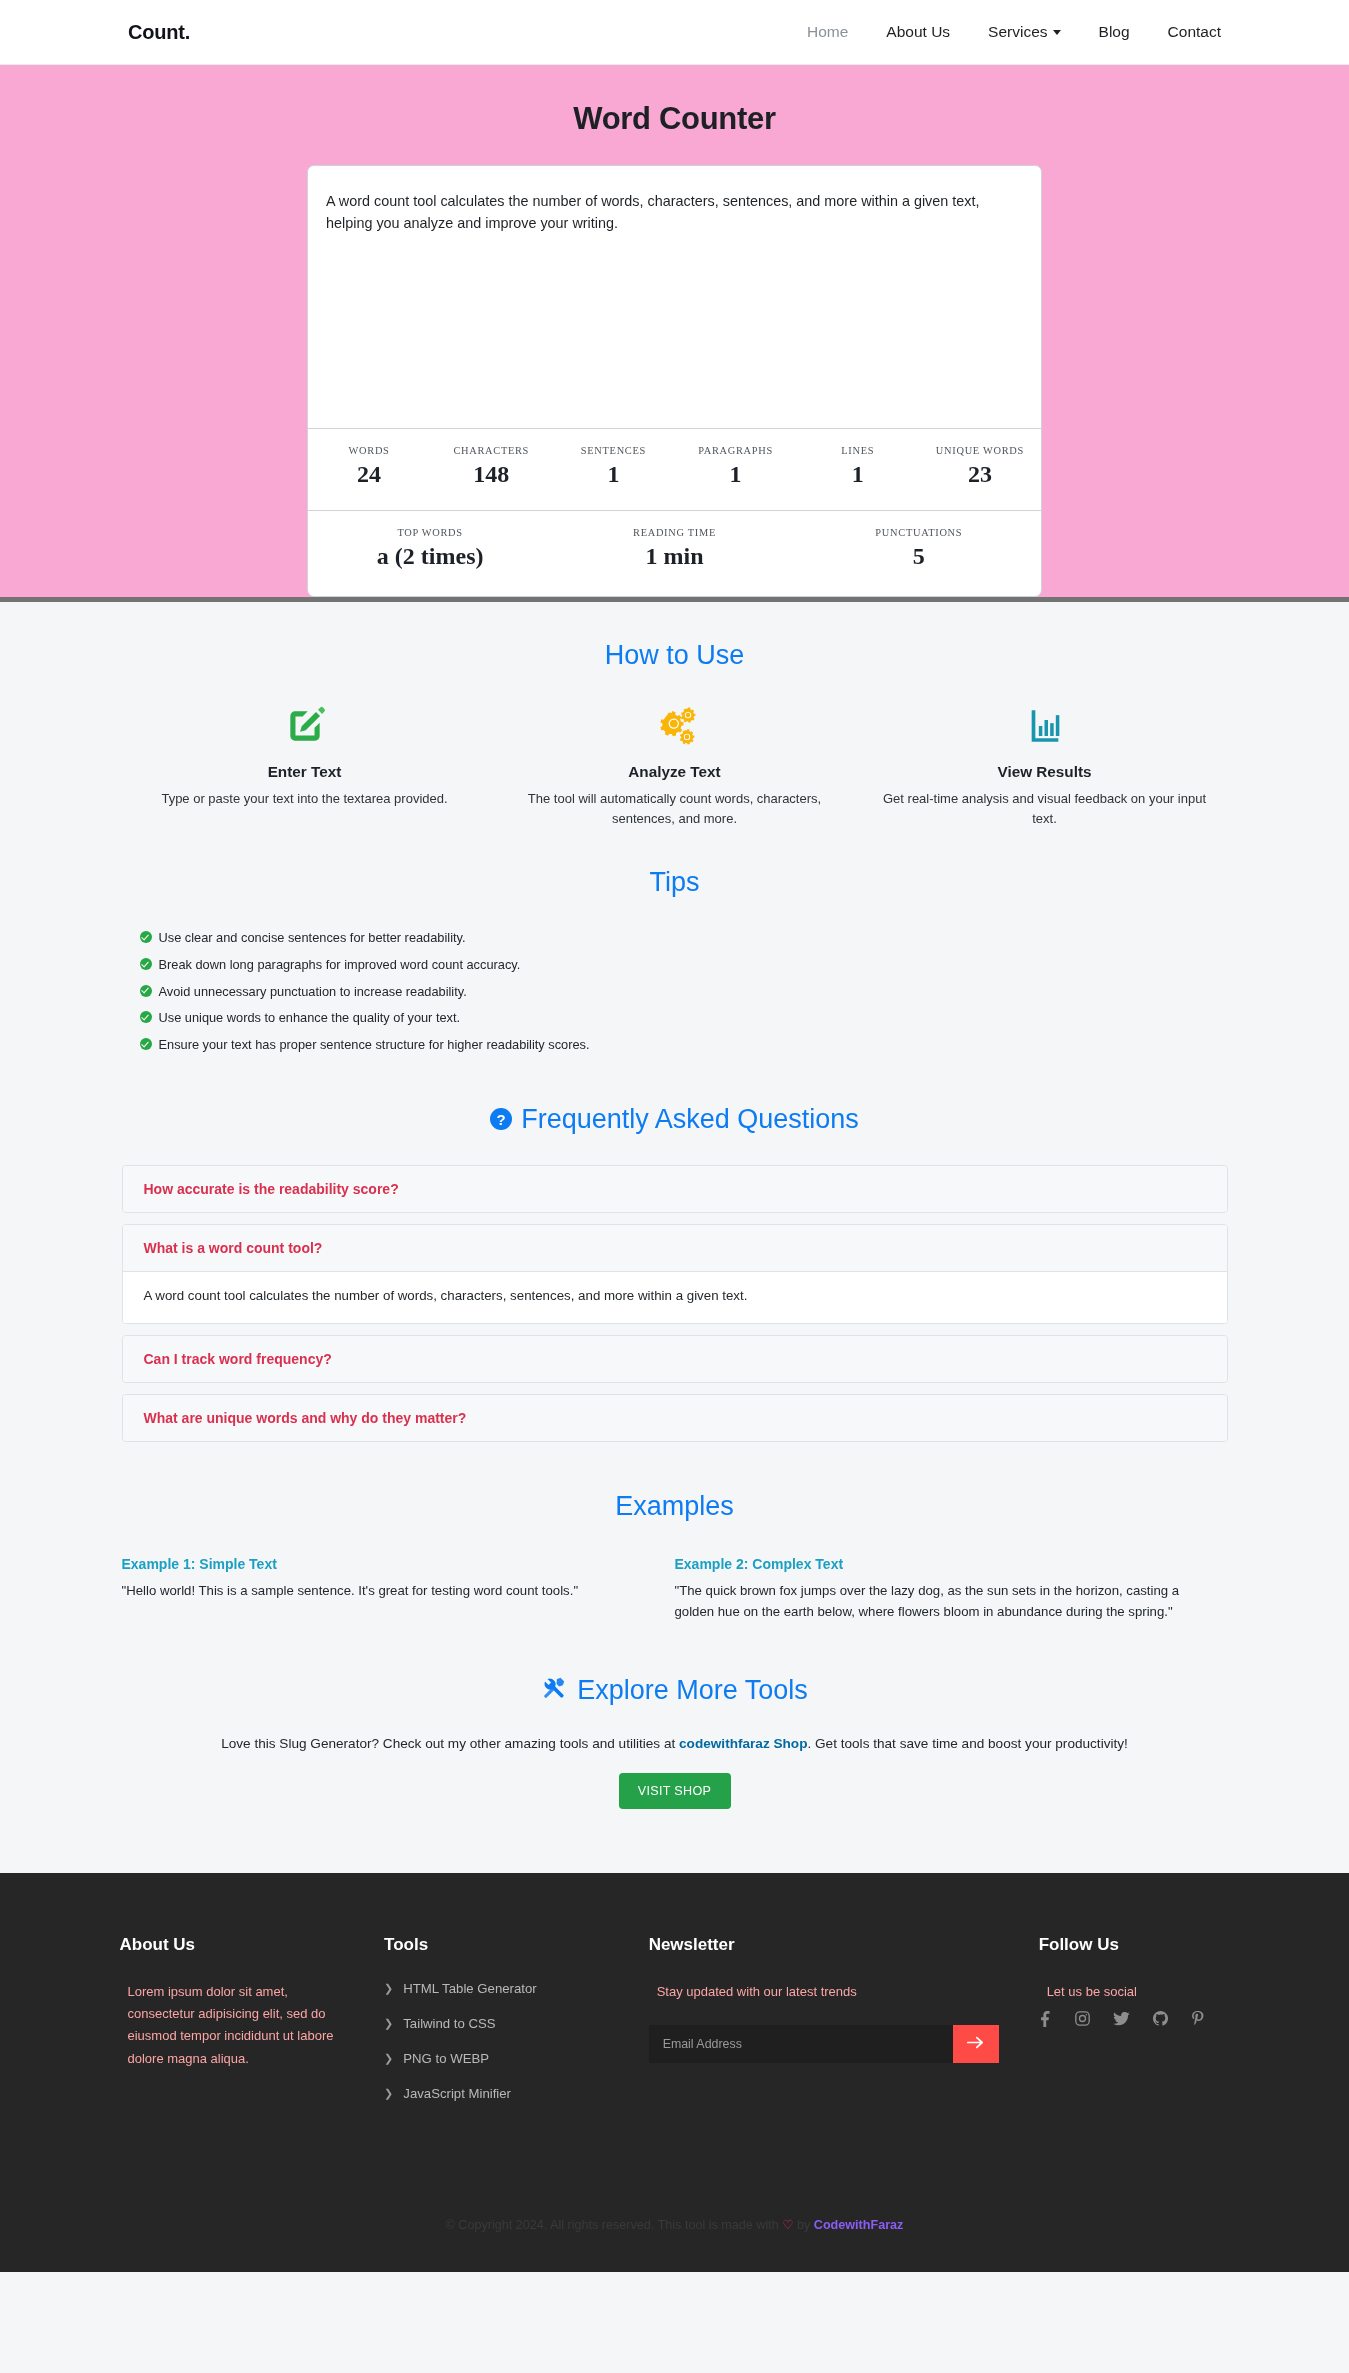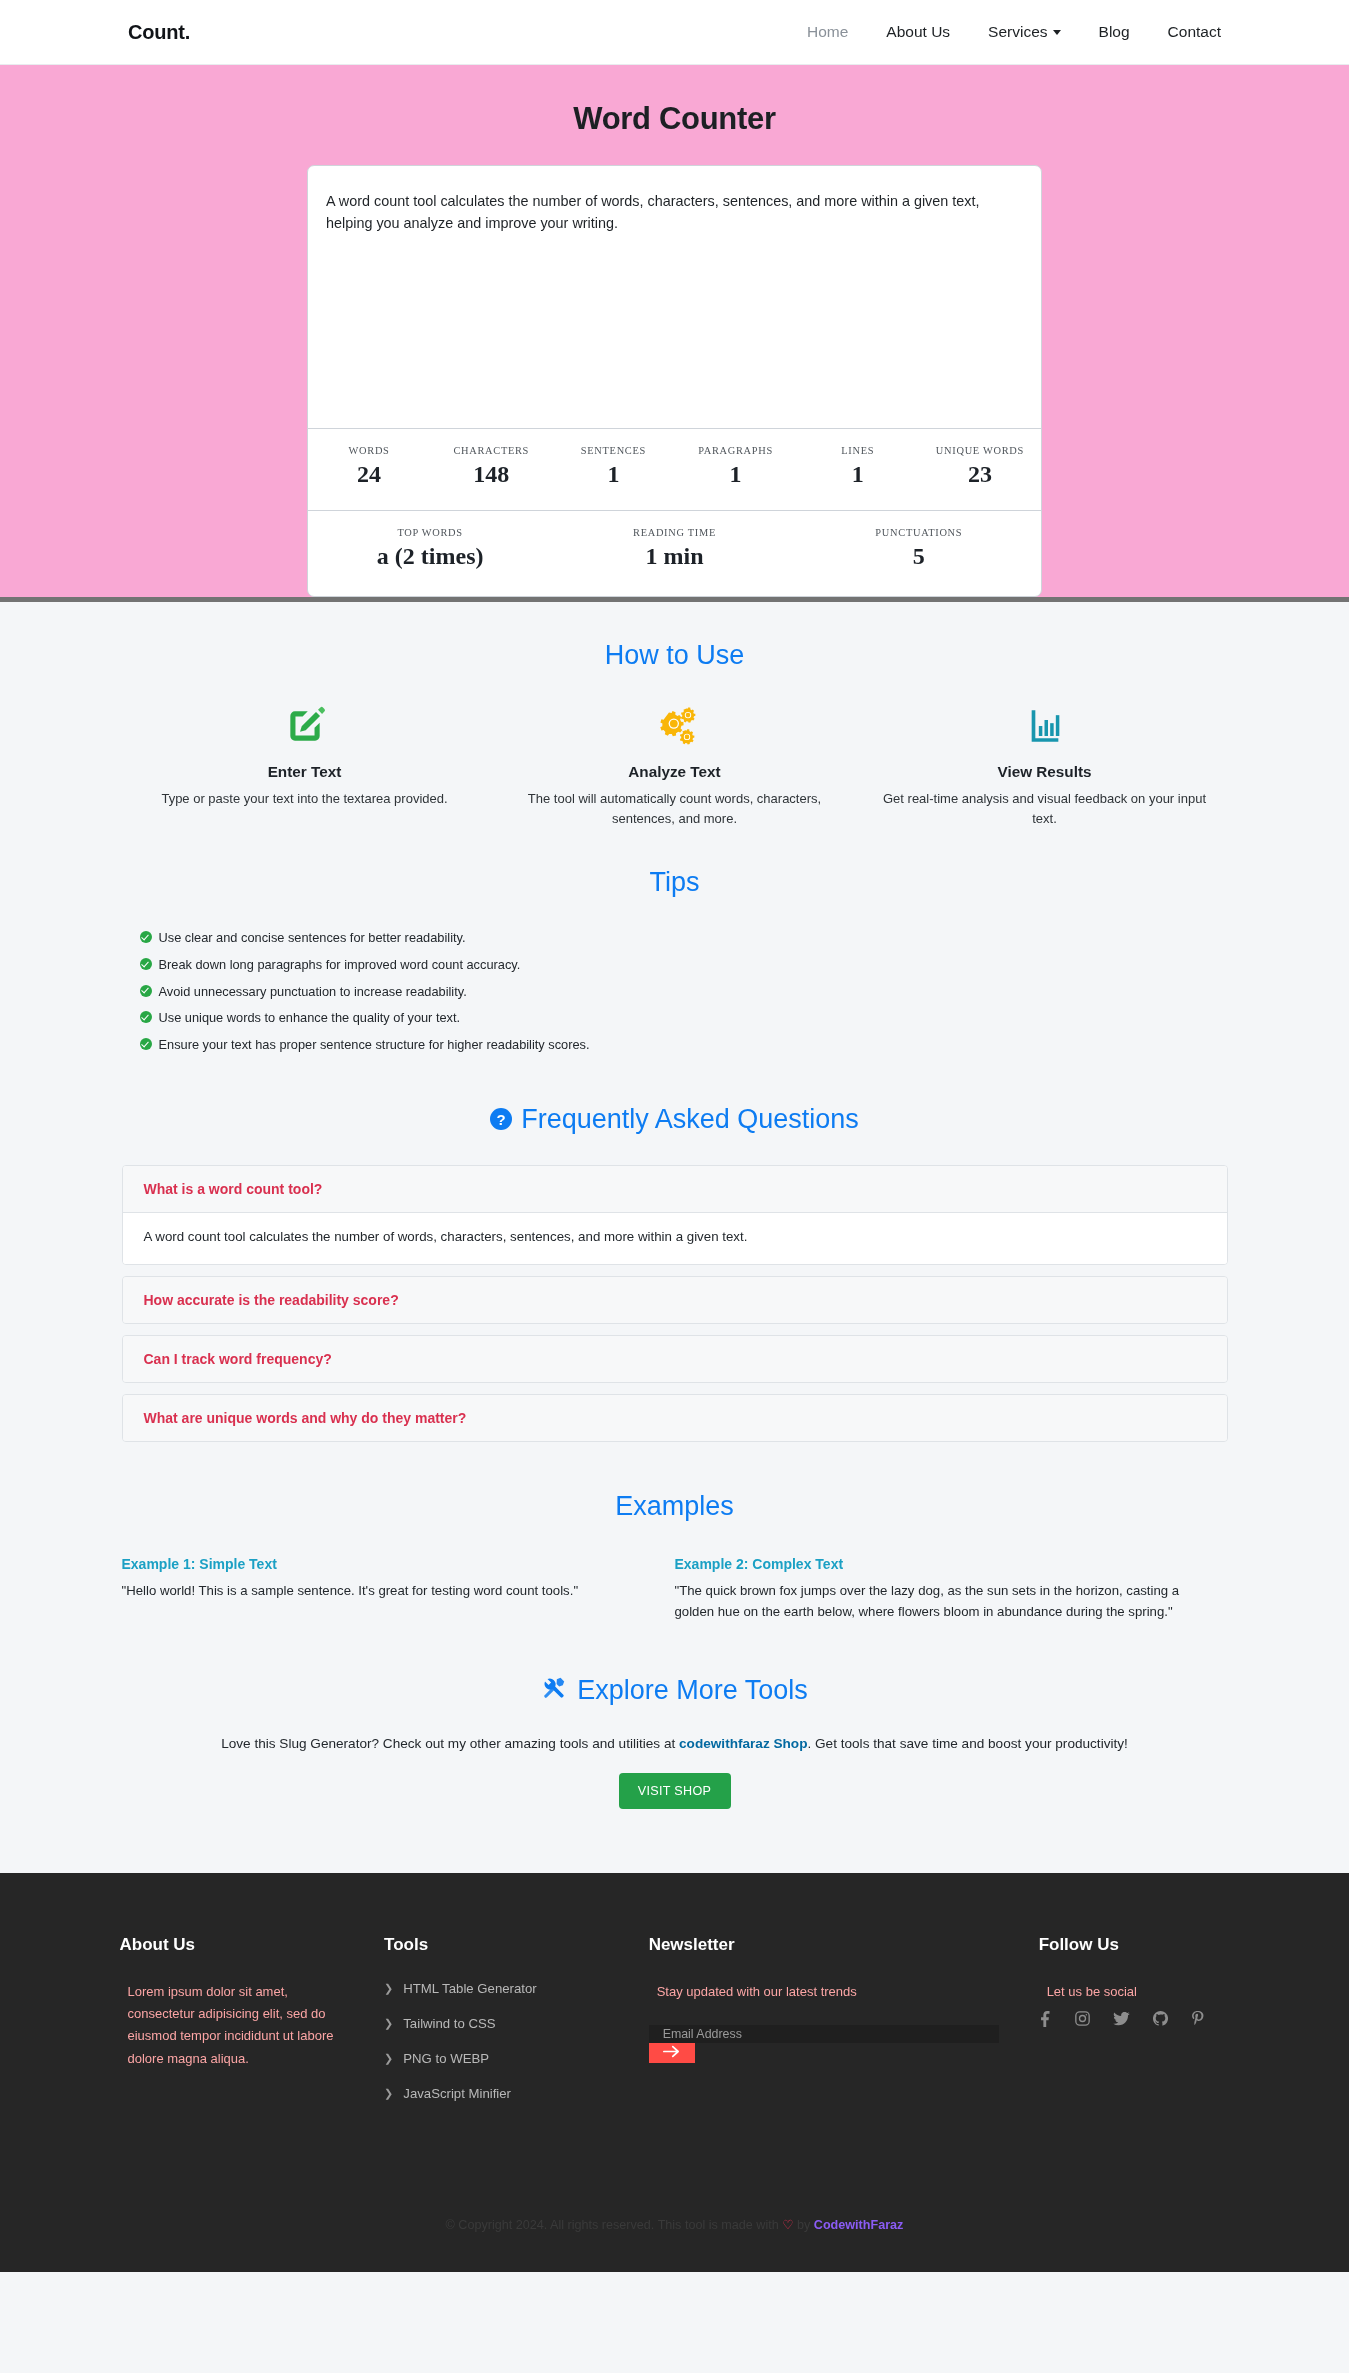--- a/index.html
+++ b/index.html
@@ -314,21 +314,20 @@
   .chev {
     color:#9a9a9a;
     font-size:11px;
     line-height:1;
   }
   .news-form {
     display:flex;
     margin-top:22px;
     width:350px;
     height:38px;
-    flex-direction:column;
   }
   .news-input {
     flex:1;
     background:#1f1f1f;
     border:none;
     outline:none;
     color:#cfcfcf;
     font-size:12.4px;
     padding:0 14px;
     font-family:inherit;
@@ -497,25 +496,25 @@
           </div>
       </div>
     </div>
 
     <div class="faq-heading">
       <span class="q-icon">?</span>
       <h2 class="section-heading">Frequently Asked Questions</h2>
     </div>
     <div class="faq-list">
       <div class="faq-item">
+        <div class="faq-q">How accurate is the readability score?</div>
+      </div>
+      <div class="faq-item">
         <div class="faq-q">What is a word count tool?</div>
         <div class="faq-a">A word count tool calculates the number of words, characters, sentences, and more within a given text.</div>
-      </div>
-      <div class="faq-item">
-        <div class="faq-q">How accurate is the readability score?</div>
       </div>
       <div class="faq-item">
         <div class="faq-q">Can I track word frequency?</div>
       </div>
       <div class="faq-item">
         <div class="faq-q">What are unique words and why do they matter?</div>
       </div>
     </div>
 
     <h2 class="section-heading">Examples</h2>

